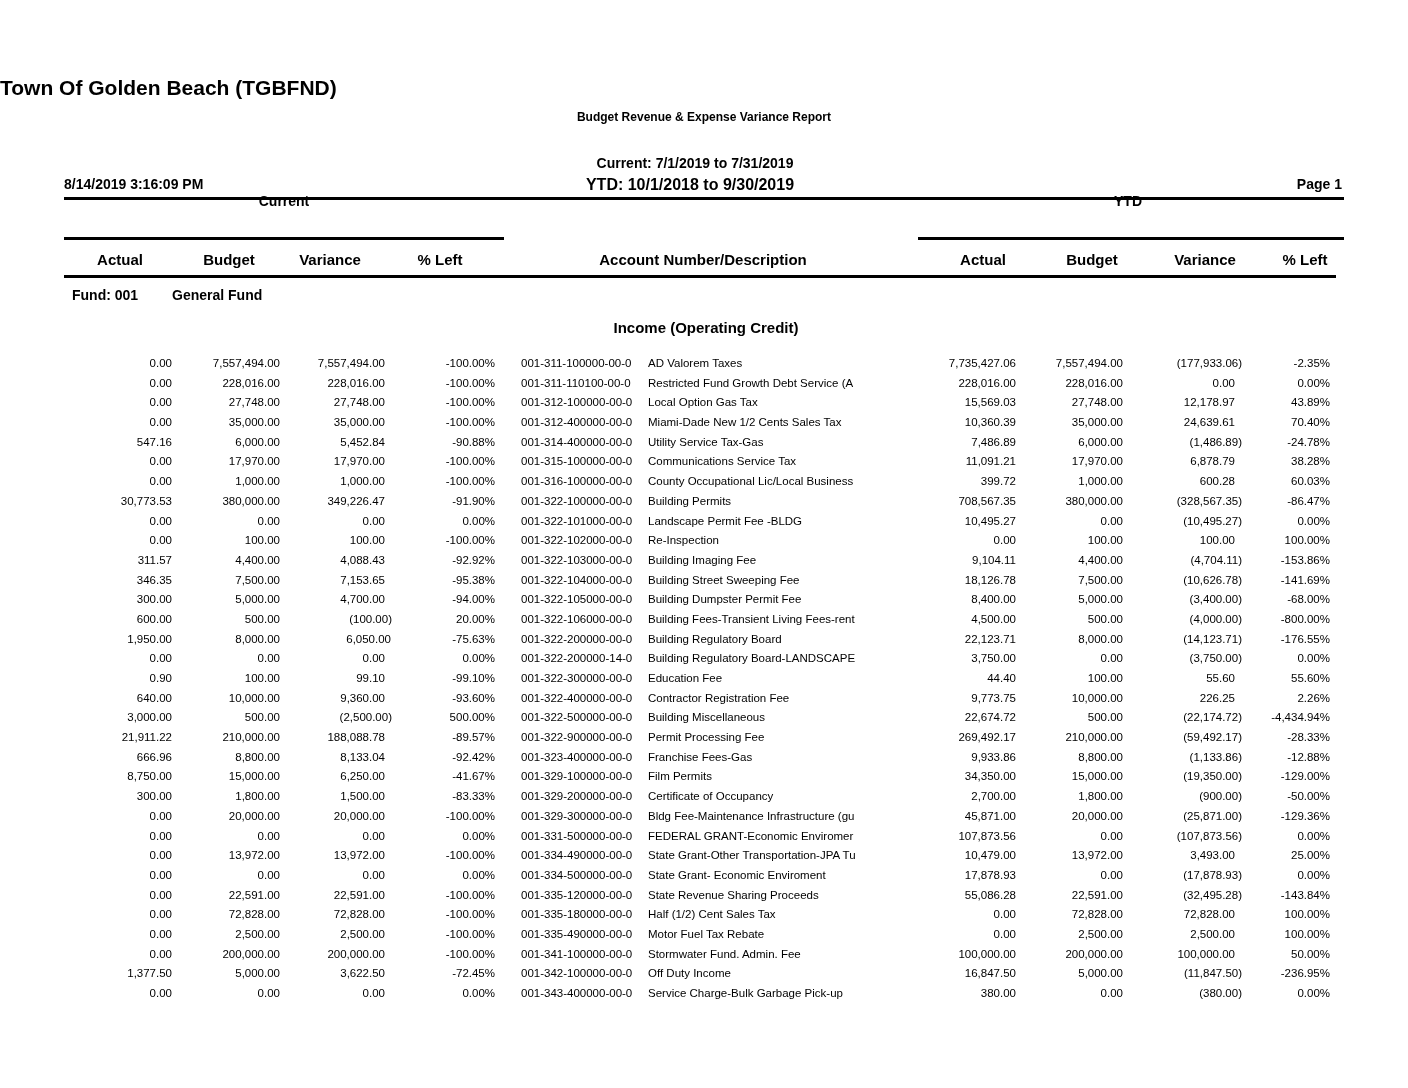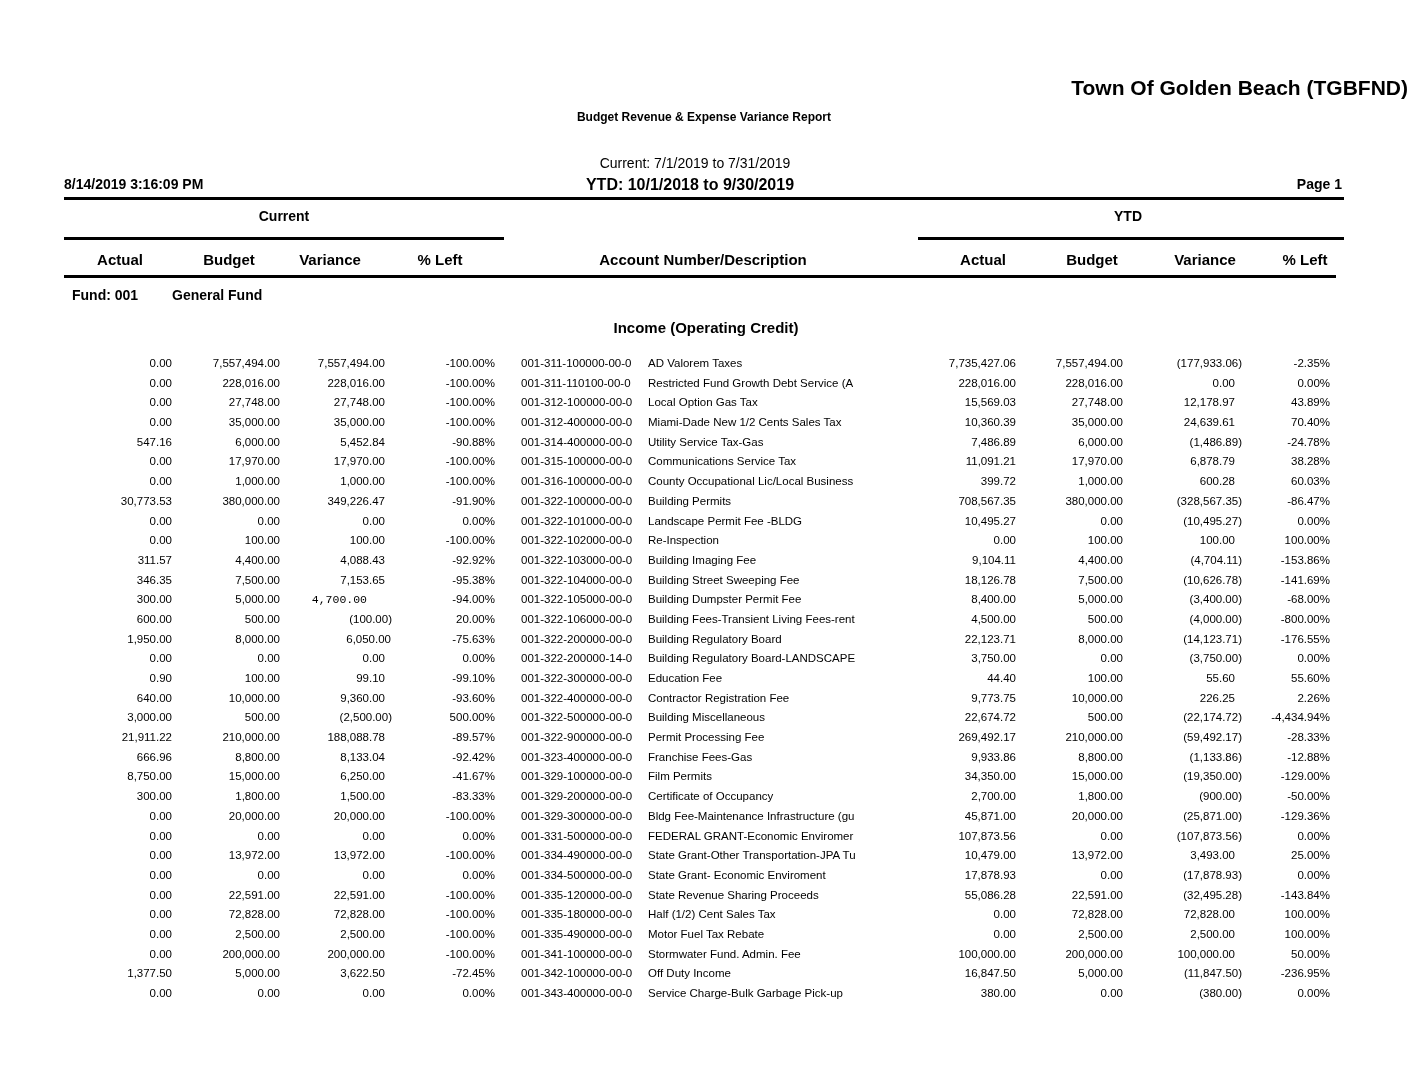--- a/index.html
+++ b/index.html
@@ -1,28 +1,28 @@
 <!DOCTYPE html>
 <html><head>
 <meta charset="utf-8">
 <style>
   html, body { margin: 0; padding: 0; background: #ffffff; }
   body {
     width: 1408px; height: 1088px; position: relative; overflow: hidden;
     font-family: "Liberation Sans", sans-serif; color: #000;
   }
   .abs { position: absolute; white-space: nowrap; }
-  .title { left: 0; width: 1408px; text-align: right; top: 76px; font-size: 21px; font-weight: bold; }
+  .title { left: 0; width: 1408px; text-align: left; top: 76px; font-size: 21px; font-weight: bold; }
   .subtitle { left: 0; width: 1408px; text-align: center; top: 110px; font-size: 12px; font-weight: bold; }
-  .cur-range { left: 0; width: 1390px; text-align: center; top: 155px; font-size: 14px; font-weight: normal; }
+  .cur-range { left: 0; width: 1390px; text-align: center; top: 155px; font-size: 14px; font-weight: bold; }
   .ytd-range { left: 0; width: 1380px; text-align: center; top: 176px; font-size: 16px; font-weight: bold; }
   .timestamp { left: 64px; top: 176px; font-size: 14px; font-weight: bold; }
   .page { right: 66px; top: 176px; font-size: 14px; font-weight: bold; }
   .rule { position: absolute; background: #000; }
-  .grp { font-size: 14px; font-weight: bold; text-align: center; top: 208px; }
+  .grp { font-size: 14px; font-weight: bold; text-align: center; top: 193px; }
   .colh { font-size: 15px; font-weight: bold; top: 251px; text-align: center; }
   .fund { left: 72px; top: 287px; font-size: 14px; font-weight: bold; }
   .fund-name { left: 172px; top: 287px; font-size: 14px; font-weight: bold; }
   .section { left: 0; width: 1412px; text-align: center; top: 319px; font-size: 15px; font-weight: bold; }
   .rows { position: absolute; left: 0; top: 356px; width: 1408px; }
   .row { position: relative; height: 19.7px; font-size: 11.5px; }
   .row span { position: absolute; top: 1px; white-space: nowrap; }
   .c1 { right: 1236px; } 
   .c2 { right: 1128px; } 
   .c3 { right: 1016px; } 
@@ -210,21 +210,21 @@
       <span class="acct">001-322-104000-00-0</span>
       <span class="desc">Building Street Sweeping Fee</span>
       <span class="y1">18,126.78</span>
       <span class="y2">7,500.00</span>
       <span class="y3">(10,626.78)</span>
       <span class="y4">-141.69%</span>
     </div>
     <div class="row">
       <span class="c1">300.00</span>
       <span class="c2">5,000.00</span>
-      <span class="c3" style="margin-right: 25px; font-family: Liberation Mono, monospace;">4,700.00</span>
+      <span class="c3" style="margin-right: 7px;">4,700.00</span>
       <span class="c4">-94.00%</span>
       <span class="acct">001-322-105000-00-0</span>
       <span class="desc">Building Dumpster Permit Fee</span>
       <span class="y1">8,400.00</span>
       <span class="y2">5,000.00</span>
       <span class="y3">(3,400.00)</span>
       <span class="y4">-68.00%</span>
     </div>
     <div class="row">
       <span class="c1">600.00</span>

